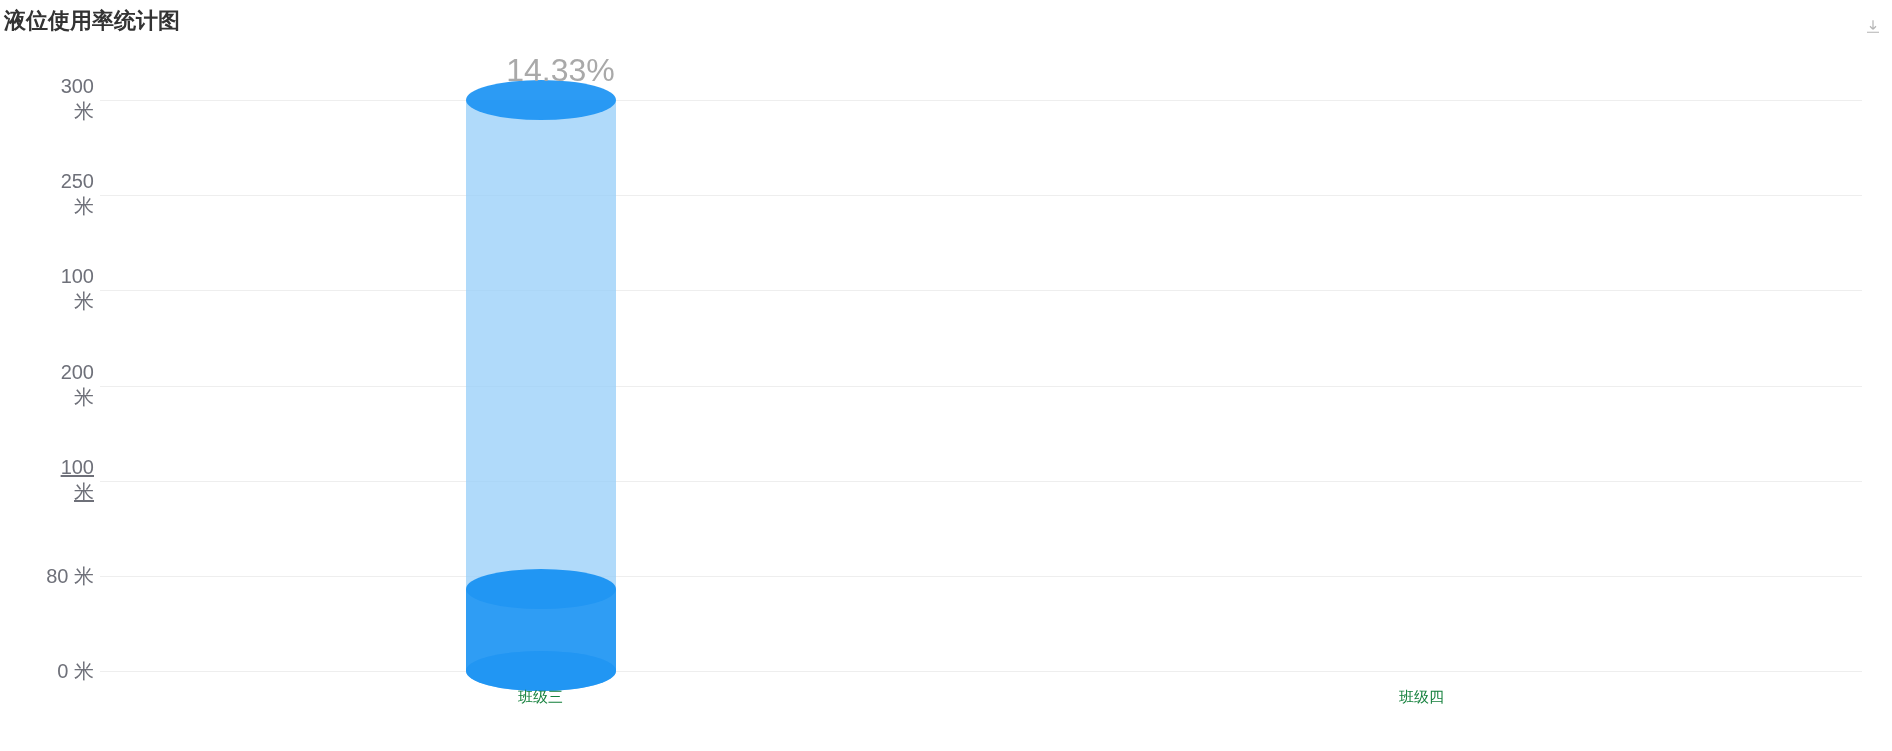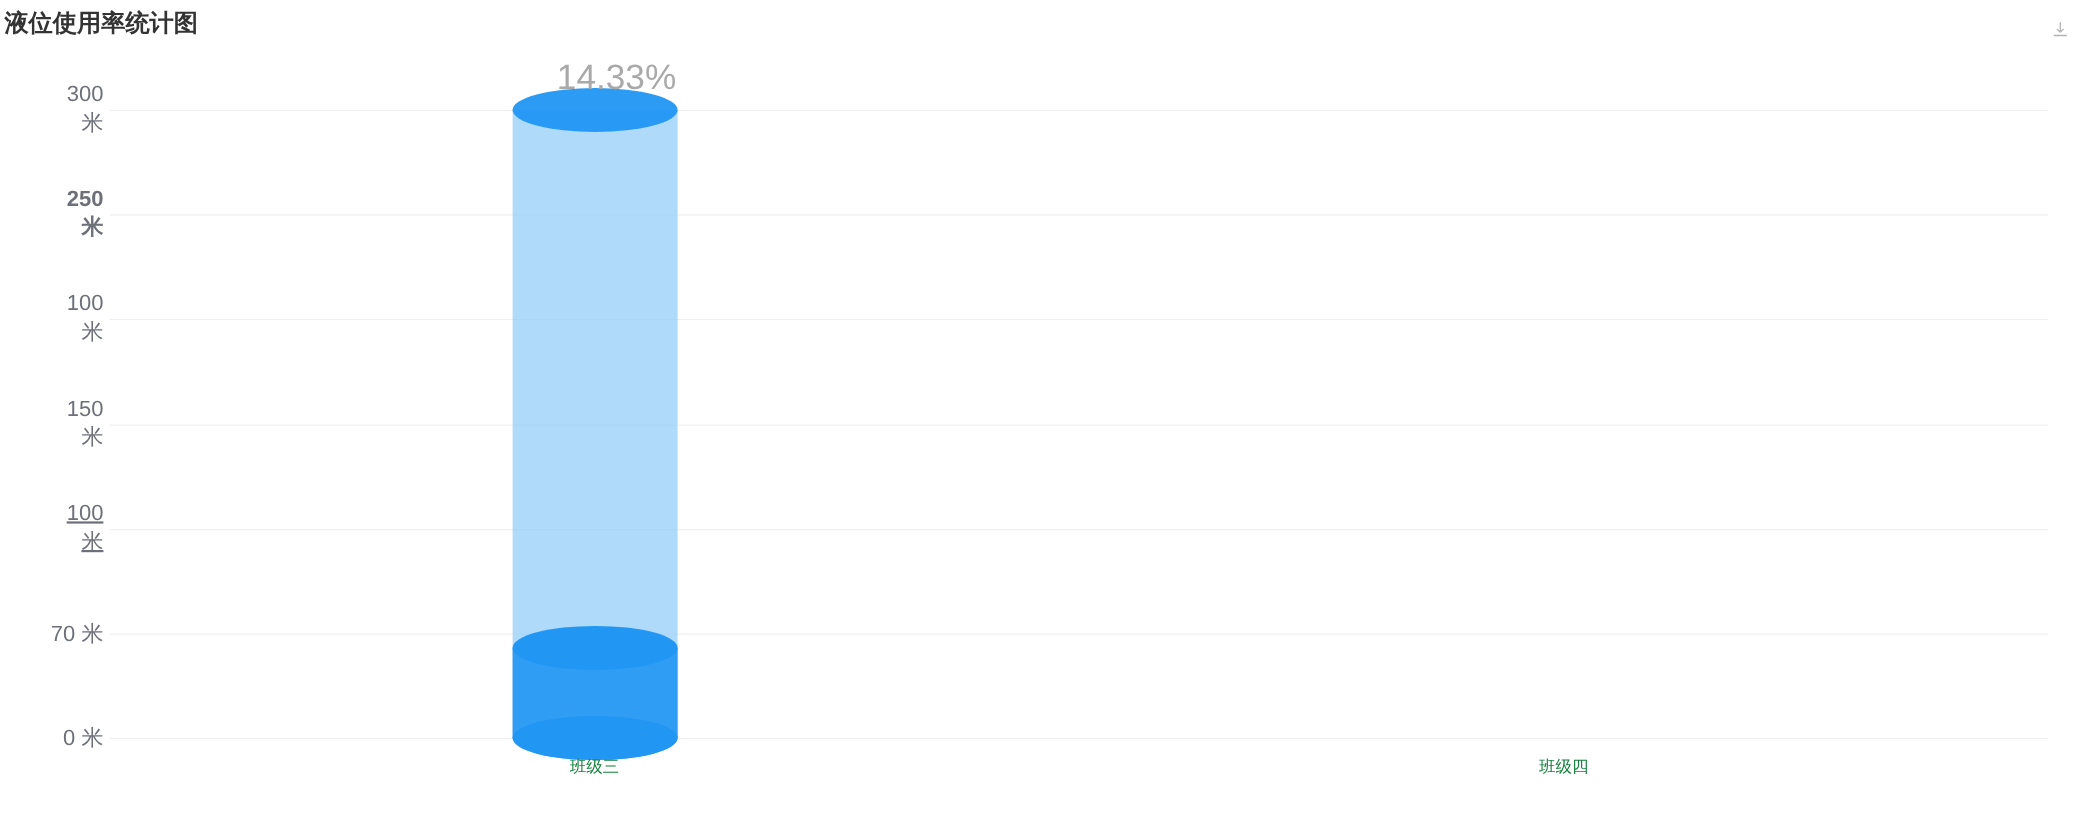--- a/index.html
+++ b/index.html
@@ -107,29 +107,29 @@
     <svg class="toolbox-icon" viewBox="0 0 24 24">
       <path fill="none" stroke="#777" stroke-width="1.6" d="M12 3v12m0 0l-4-4m4 4l4-4M4 19h16"></path>
     </svg>
   </div>
 
   <div class="plot" id="plot">
 
   <div class="gridline" style="top: 571px;"></div>
       <div class="y-tick" style="top: 571px;">0 米</div>
       <div class="gridline" style="top: 475.833px;"></div>
-      <div class="y-tick" style="top: 475.833px;">70 米</div>
+      <div class="y-tick" style="top: 475.833px;">80 米</div>
       <div class="gridline" style="top: 380.667px;"></div>
       <div class="y-tick" style="top: 380.667px; text-decoration: underline;">100 米</div>
       <div class="gridline" style="top: 285.5px;"></div>
-      <div class="y-tick" style="top: 285.5px;">150 米</div>
+      <div class="y-tick" style="top: 285.5px;">200 米</div>
       <div class="gridline" style="top: 190.333px;"></div>
       <div class="y-tick" style="top: 190.333px;">100 米</div>
       <div class="gridline" style="top: 95.1667px;"></div>
-      <div class="y-tick" style="top: 95.1667px; font-weight: bold;">250 米</div>
+      <div class="y-tick" style="top: 95.1667px;">250 米</div>
       <div class="gridline" style="top: 0px;"></div>
       <div class="y-tick" style="top: 0px;">300 米</div>
       <div class="cylinder" style="left: 440.5px; width: 150px; height: 571px;">
         <div class="cyl-body" style="bottom: 0px; height: 571px; background: rgb(150, 206, 248); opacity: 0.75;"></div>
         <div class="cyl-ellipse" style="height: 40px; bottom: -20px; background: rgb(33, 150, 243); opacity: 0.55;"></div>
         <div class="cyl-body" style="bottom: 0px; height: 81.8433px; background: rgb(33, 150, 243); opacity: 0.9;"></div>
         <div class="cyl-ellipse" style="height: 40px; bottom: -20px; background: rgb(33, 150, 243);"></div>
         <div class="cyl-ellipse" style="height: 40px; bottom: 61.8433px; background: rgb(33, 150, 243);"></div>
         <div class="cyl-ellipse" style="height: 40px; bottom: 551px; background: rgb(33, 150, 243); opacity: 0.95;"></div>
         <div class="data-label">14.33%</div>

